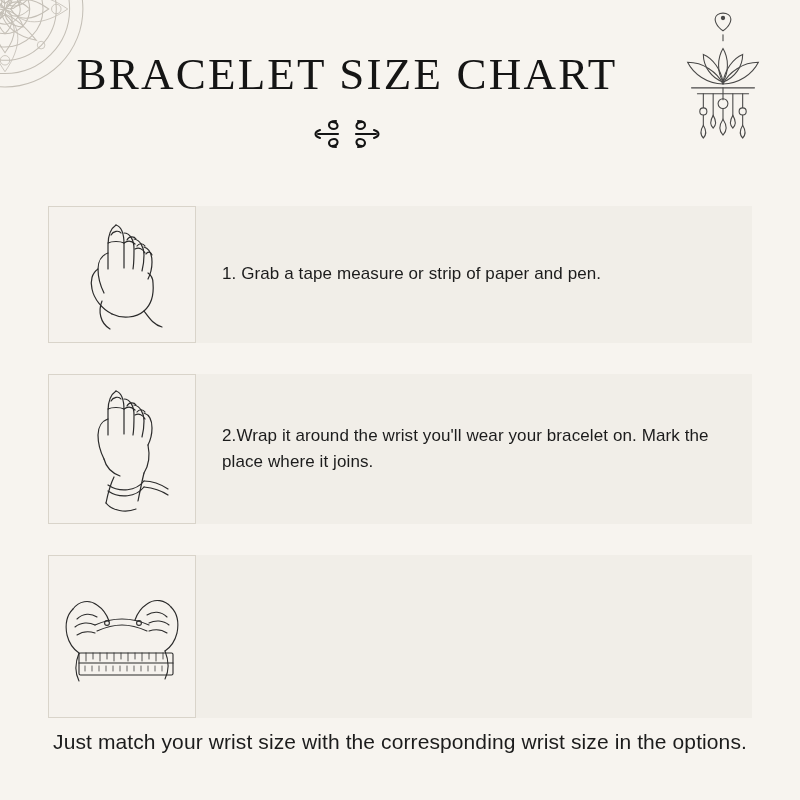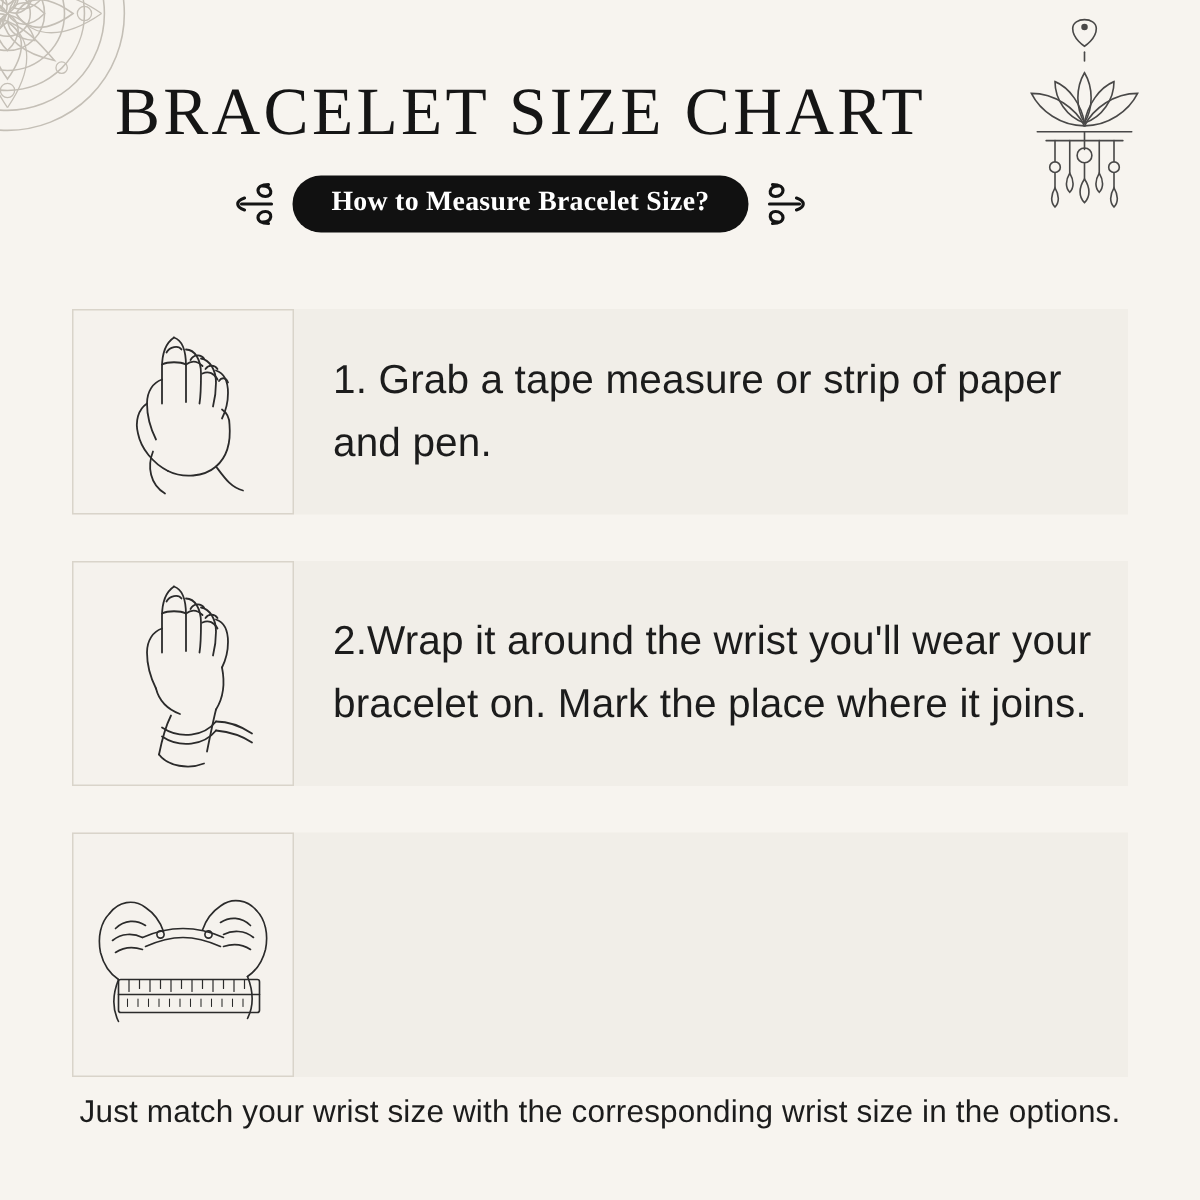--- a/index.html
+++ b/index.html
@@ -103,21 +103,21 @@
     display: flex;
     align-items: center;
     justify-content: center;
   }
   .step .thumb svg { display: block; }
   .step .text {
     flex: 1 1 auto;
     display: flex;
     align-items: center;
     padding: 0 22px 0 26px;
-    font-size: 27px;
+    font-size: 17px;
     line-height: 1.55;
     color: #1c1c1c;
     letter-spacing: .1px;
   }
   .step1 { height: 137px; }
   .step2 { height: 150px; }
   .step3 { height: 163px; }
 
   
   .footer {
@@ -224,21 +224,20 @@
   <div class="title">BRACELET SIZE CHART</div>
   <div class="subtitle-row">
     <svg class="flourish" viewBox="0 0 30 34">
       <g fill="none" stroke="#141414" stroke-width="2.1" stroke-linecap="round">
         <path d="M24 4 C14 4 16 12 22 12 C27 12 27 5 20 5"></path>
         <path d="M26 17 C12 17 12 17 6 17"></path>
         <path d="M24 30 C14 30 16 22 22 22 C27 22 27 29 20 29"></path>
         <path d="M8 13 C2 15 2 19 8 21"></path>
       </g>
     </svg>
-    <div class="subtitle-pill">How to Measure Bracelet Size?</div>
     <svg class="flourish" viewBox="0 0 30 34" style="transform:scaleX(-1)">
       <g fill="none" stroke="#141414" stroke-width="2.1" stroke-linecap="round">
         <path d="M24 4 C14 4 16 12 22 12 C27 12 27 5 20 5"></path>
         <path d="M26 17 C12 17 12 17 6 17"></path>
         <path d="M24 30 C14 30 16 22 22 22 C27 22 27 29 20 29"></path>
         <path d="M8 13 C2 15 2 19 8 21"></path>
       </g>
     </svg>
   </div>
 </div>

